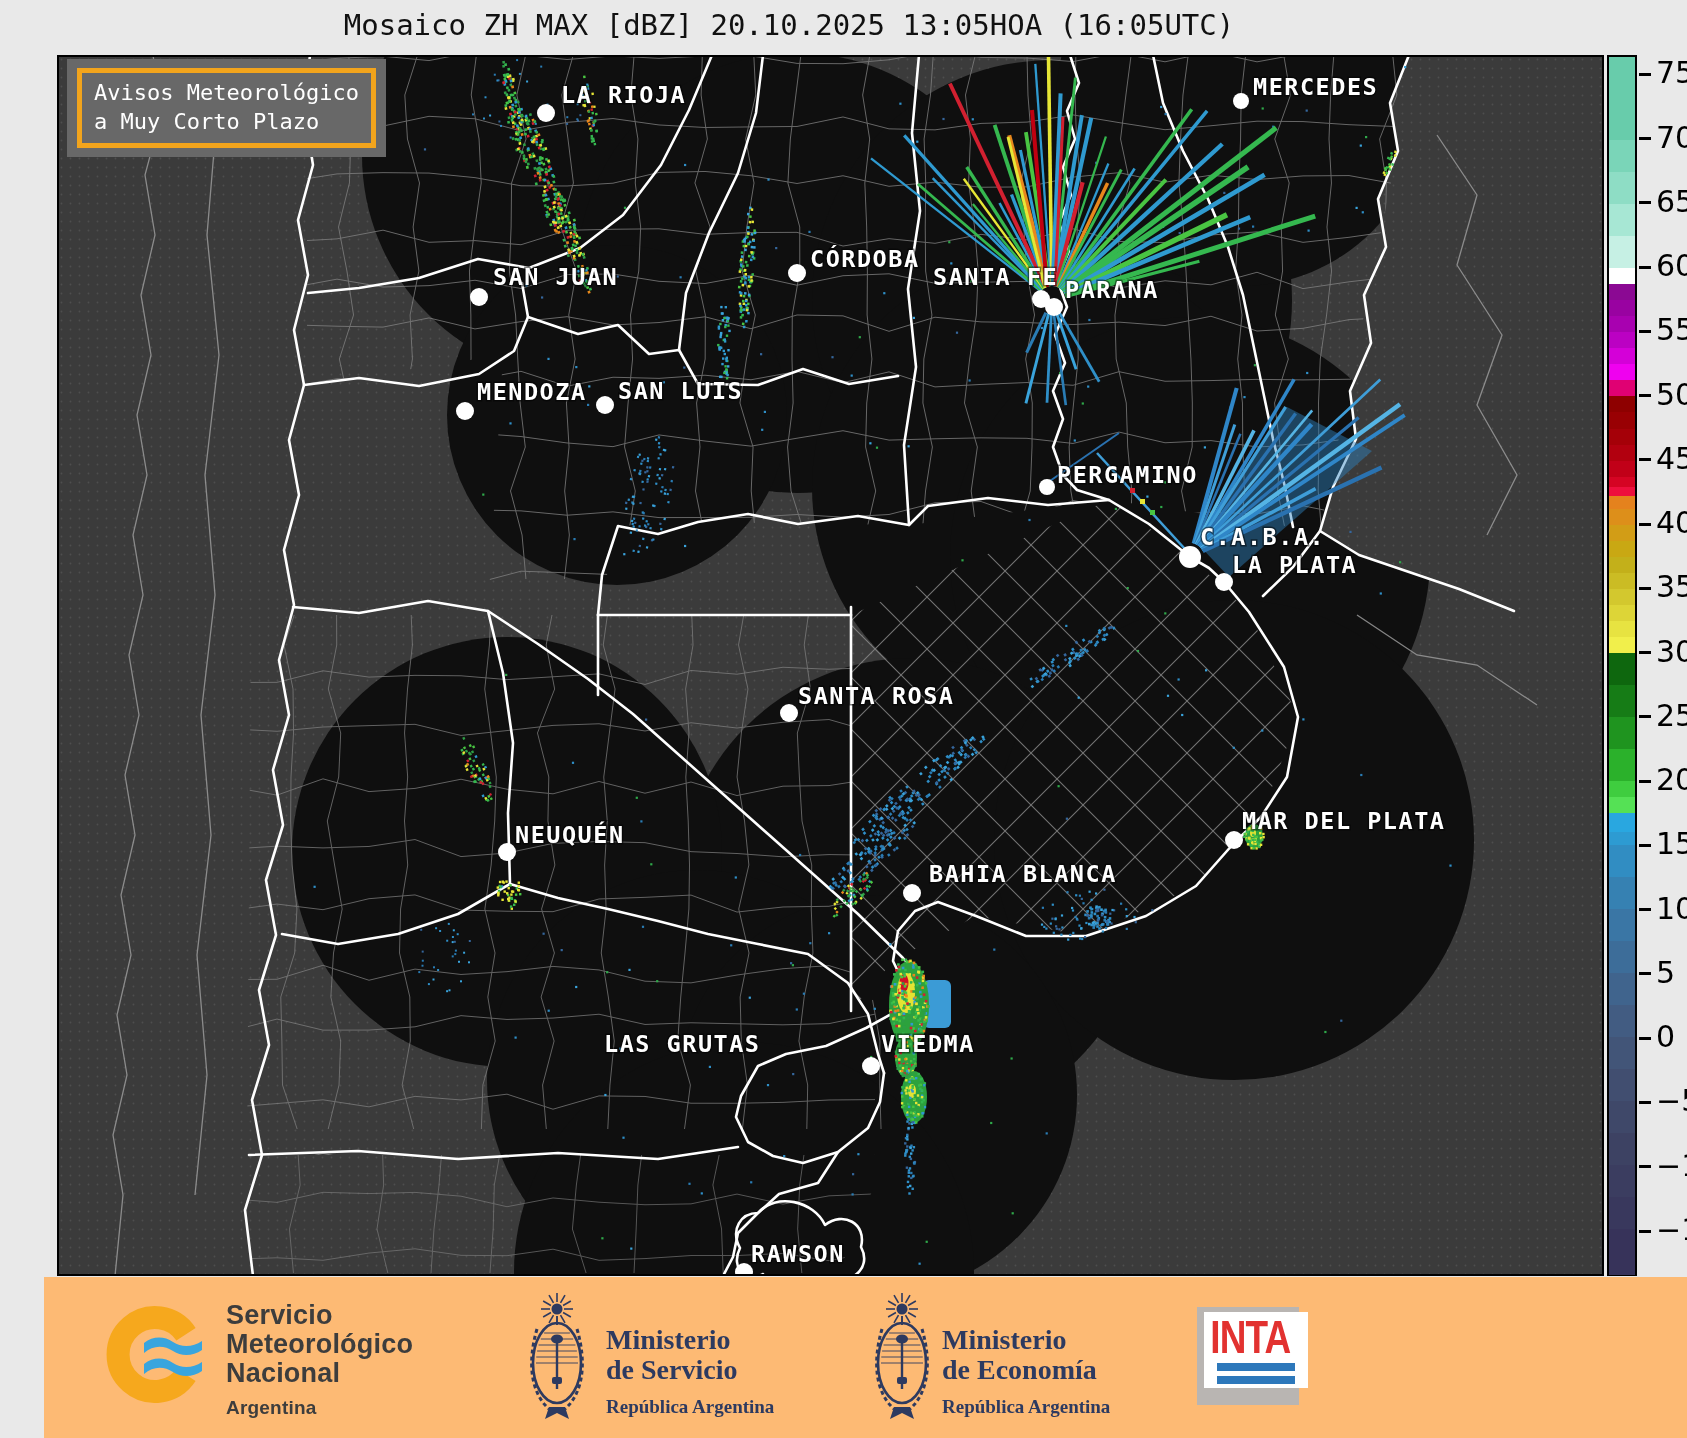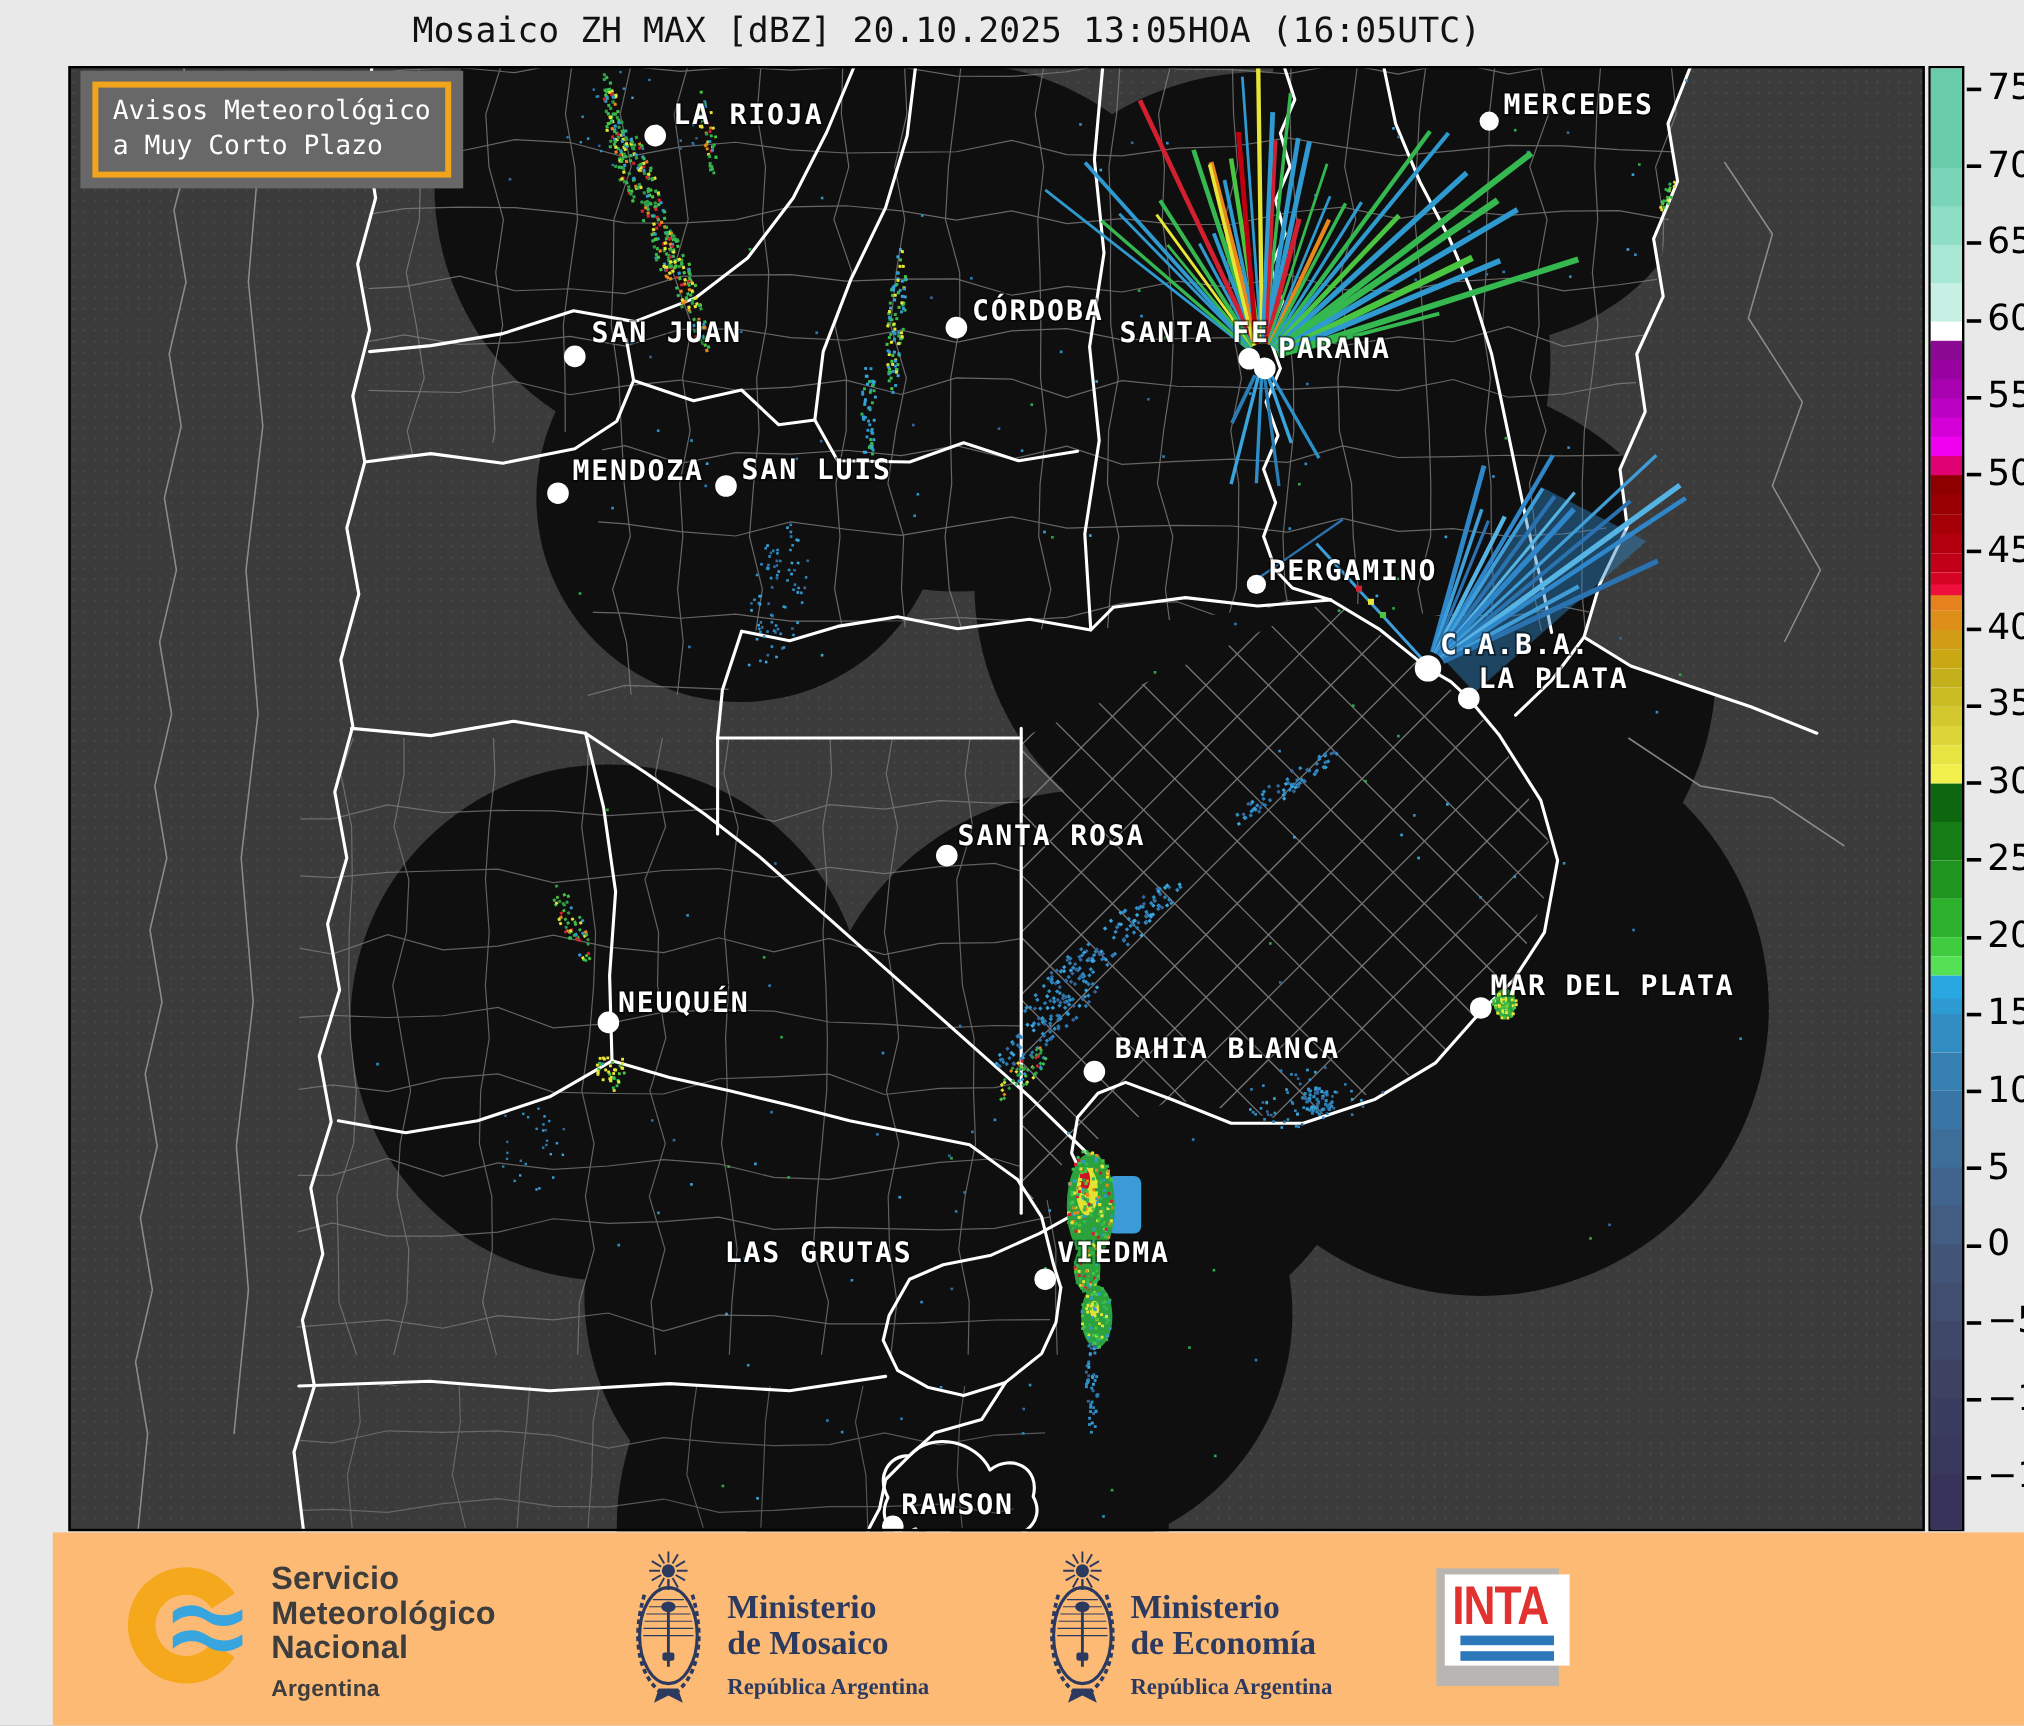--- a/index.html
+++ b/index.html
@@ -2487,21 +2487,21 @@
         <line x1="11" y1="74" x2="53" y2="74" stroke="#2d3a60" stroke-width="0.9"></line>
         <line x1="32" y1="52" x2="32" y2="100" stroke="#2d3a60" stroke-width="2.4"></line>
         <ellipse cx="32" cy="50" rx="6" ry="4.5" fill="#2d3a60"></ellipse>
         <rect x="27" y="88" width="10" height="7" rx="2" fill="#2d3a60"></rect>
         <path d="M12,40 C2,74 6,104 24,120" stroke="#2d3a60" stroke-width="3" fill="none" stroke-dasharray="4 3"></path>
         <path d="M52,40 C62,74 58,104 40,120" stroke="#2d3a60" stroke-width="3" fill="none" stroke-dasharray="4 3"></path>
         <path d="M24,118 L40,118 L44,130 L32,124 L20,130 Z" fill="#2d3a60"></path>
       </svg>
     <div class="abs min-text" style="left:562px;top:48px">
       <div class="l1">Ministerio</div>
-      <div class="l2">de Mosaico</div>
+      <div class="l2">de Servicio</div>
       <div class="l3">República Argentina</div>
     </div>
 
     <svg class="abs coat" style="left:826px;top:12px" width="64" height="142" viewBox="0 0 64 142">
         <line x1="32" y1="27" x2="31.999999999999996" y2="36" stroke="#2d3a60" stroke-width="1.6"></line>
         <line x1="28.499999999999996" y1="26.06217782649107" x2="23.999999999999993" y2="33.856406460551014" stroke="#2d3a60" stroke-width="1.6"></line>
         <line x1="25.93782217350893" y1="23.5" x2="18.143593539448982" y2="28" stroke="#2d3a60" stroke-width="1.6"></line>
         <line x1="25" y1="20" x2="16" y2="19.999999999999996" stroke="#2d3a60" stroke-width="1.6"></line>
         <line x1="25.937822173508927" y1="16.5" x2="18.14359353944898" y2="12" stroke="#2d3a60" stroke-width="1.6"></line>
         <line x1="28.5" y1="13.937822173508929" x2="24.000000000000004" y2="6.143593539448981" stroke="#2d3a60" stroke-width="1.6"></line>

